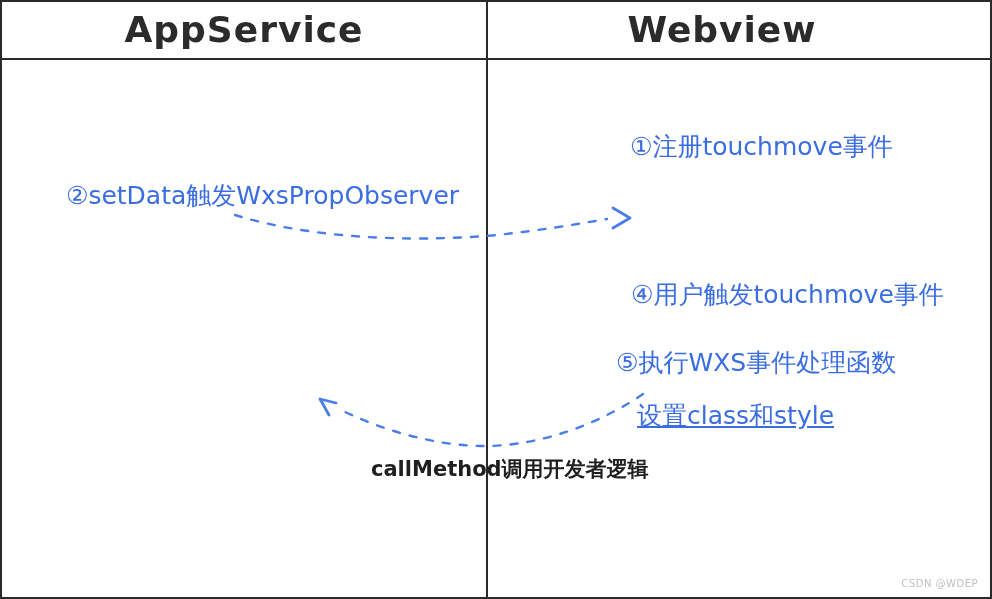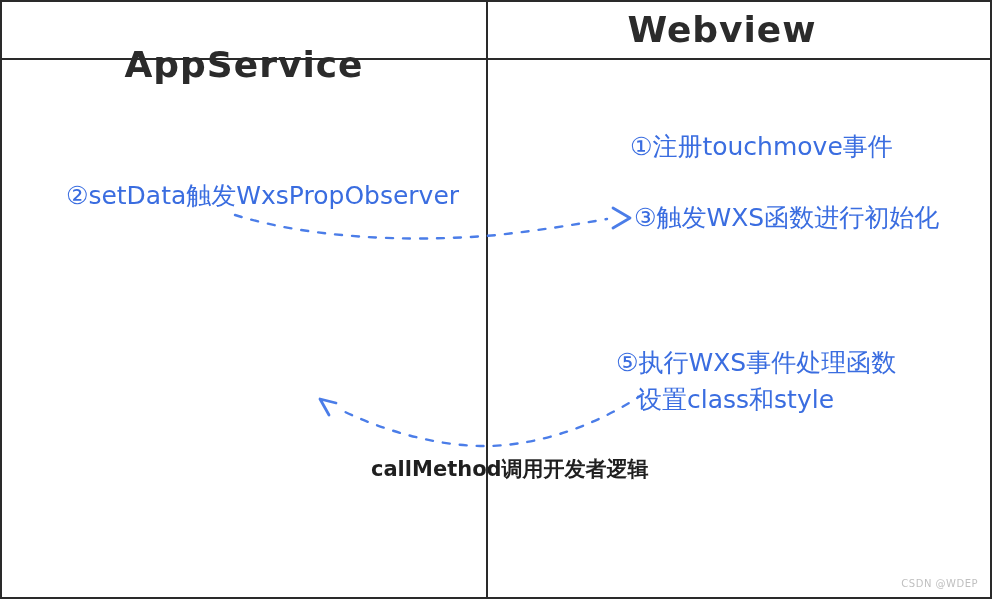--- a/index.html
+++ b/index.html
@@ -37,34 +37,35 @@
     position: absolute;
     top: 0;
     height: 56px;
     line-height: 56px;
     text-align: center;
     font-size: 36px;
     font-weight: 600;
     letter-spacing: 1px;
     color: #2b2b2b;
   }
-  .col-header.left  { left: 0;   width: 484px; margin-top: 35px; }
+  .col-header.left  { left: 0;   width: 484px; }
   .col-header.right { left: 486px; width: 468px; }
   .step {
     position: absolute;
     font-size: 25px;
     font-weight: 500;
     color: #3a6de0;
     white-space: nowrap;
     line-height: 30px;
   }
   .step .line2 {
     display: block;
     padding-left: 21px;
-    margin-top: 7px;
+    margin-top: 23px;
+    text-decoration: underline;
   }
   .callmethod-label {
     position: absolute;
     left: 369px;
     top: 453px;
     font-size: 21px;
     font-weight: 600;
     color: #1f1f1f;
     white-space: nowrap;
   }
@@ -107,22 +108,22 @@
       <path d="M641,392 C588,428 527,445 478,444 C428,443 375,426 337,407" stroke-dasharray="7 10"></path>
       <path d="M334,401 L318,397 L327,413" stroke-width="2.8"></path>
     </g>
   </svg>
 
   <div class="step" style="left:64px; top:179px;">②setData触发WxsPropObserver</div>
 
 
   <div class="step" style="left:628px; top:130px;text-align:right;">①注册touchmove事件</div>
 
-  <div class="step" style="left:632px; top:201px;">③触发WXS函数进行初始化</div>
 
+  <div class="step" style="left:629px; top:278px;">④用户触发touchmove事件</div>
 
   <div class="step" style="left:614px; top:346px;">
     <span>⑤执行WXS事件处理函数</span>
     <span class="line2">设置class和style</span>
   </div>
 
   <div class="callmethod-label">callMethod调用开发者逻辑</div>
 
   <div class="watermark">CSDN @WDEP</div>
 

